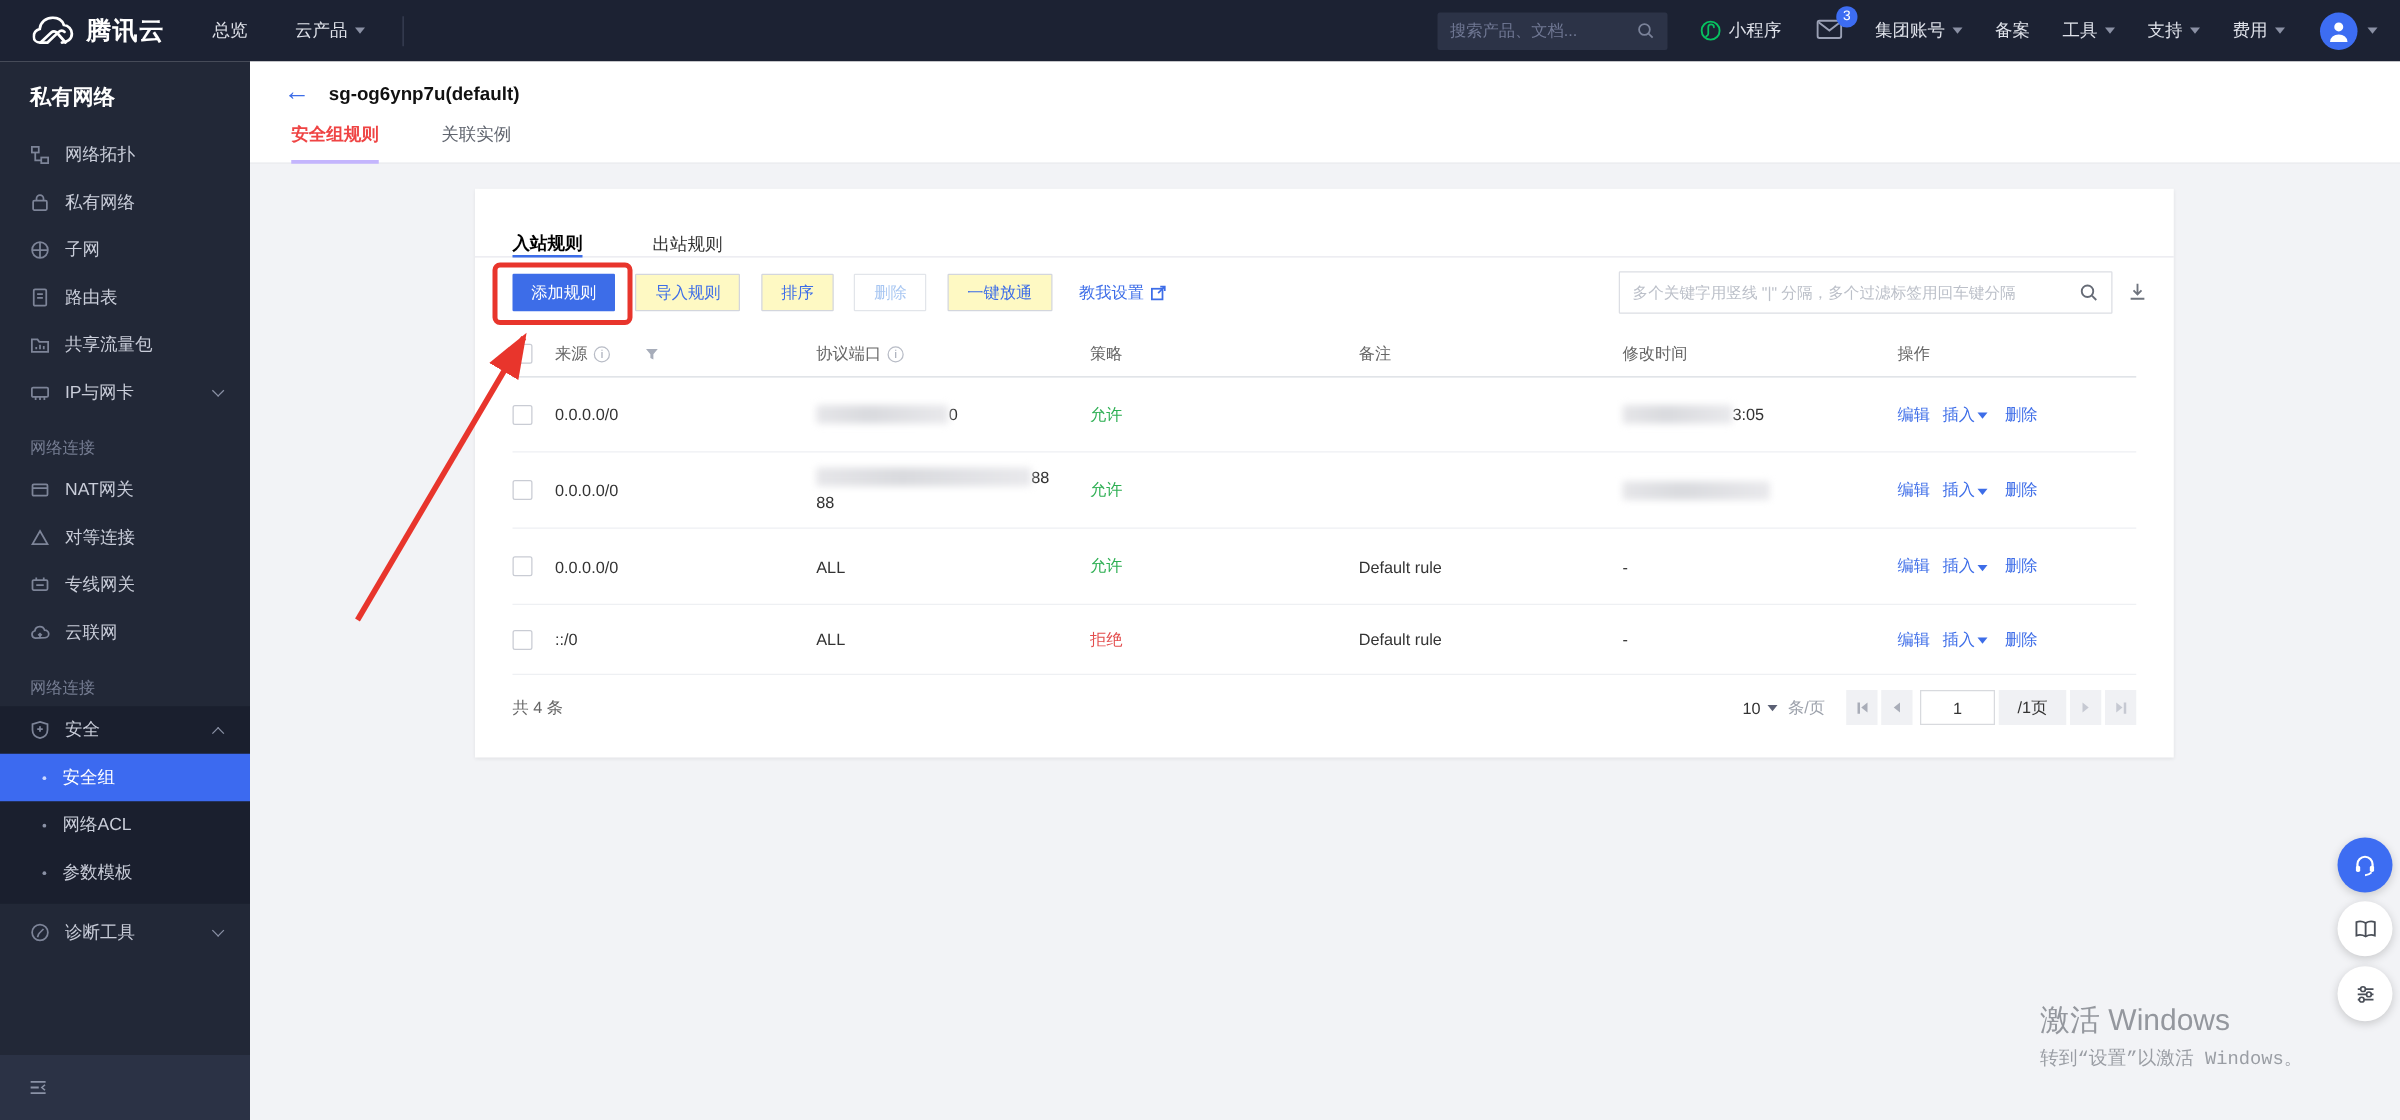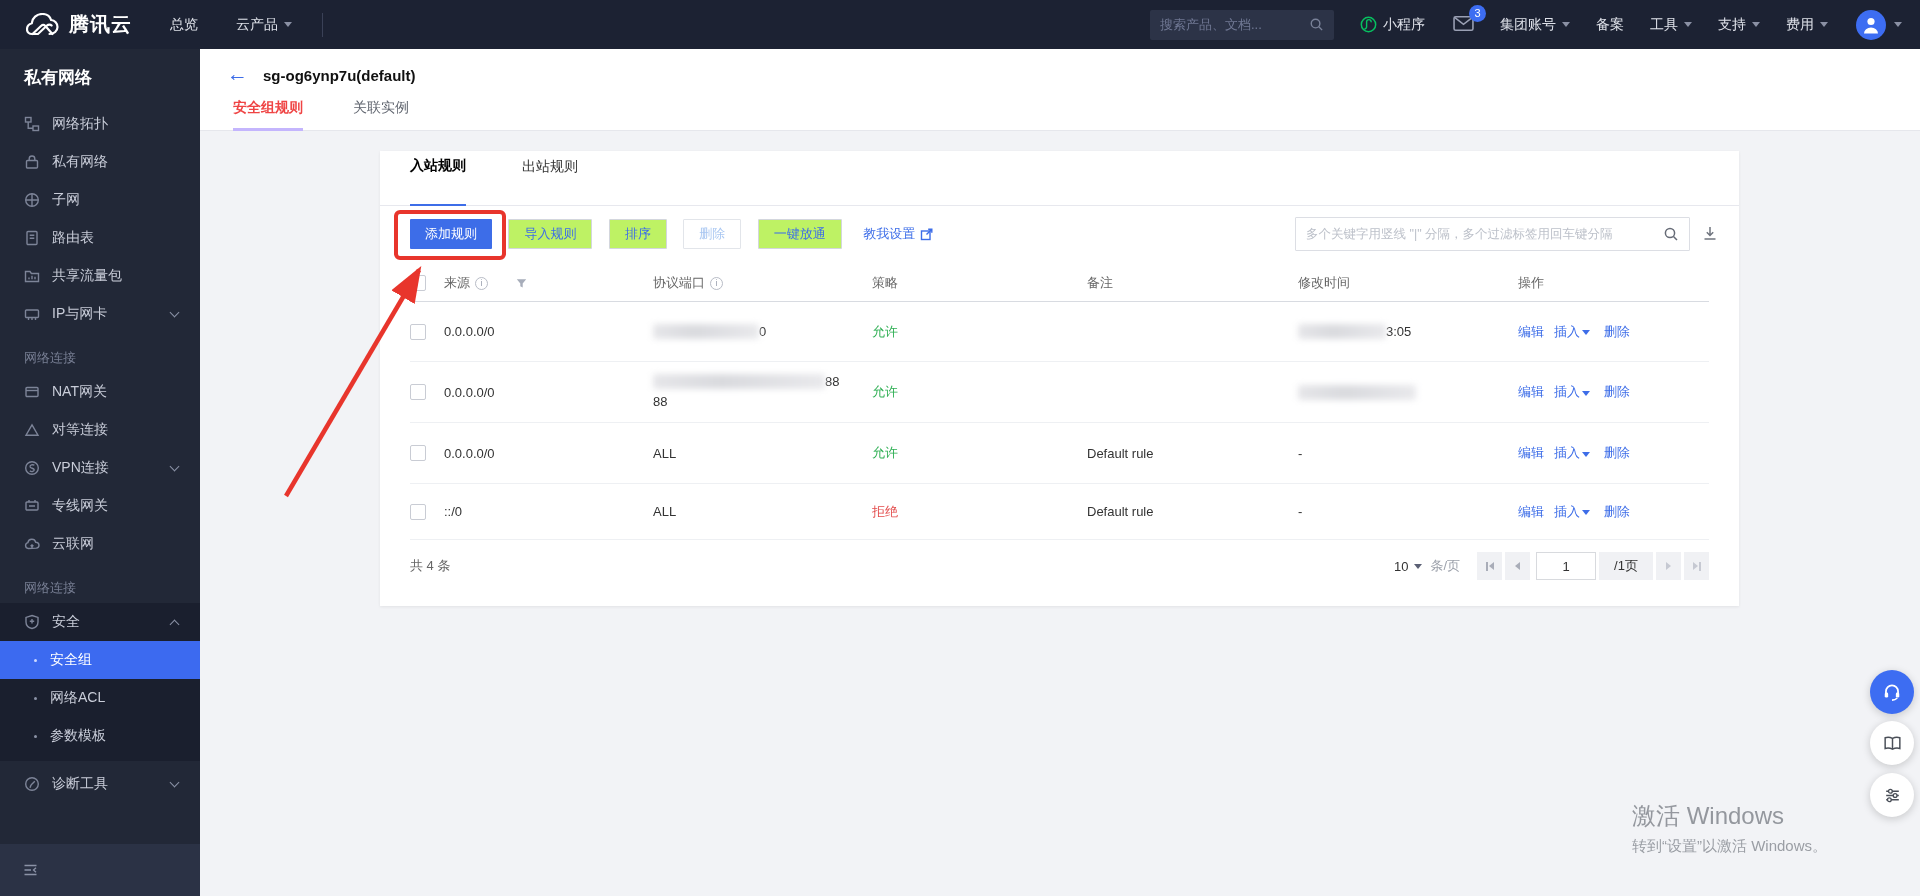--- a/index.html
+++ b/index.html
@@ -43,26 +43,26 @@
   .pageheader { position:absolute; left:200px; top:49px; width:1720px; height:82px; background:#fff; border-bottom:1px solid #e6e7ec; z-index:2; }
   .back { position:absolute; left:27px; top:13px; color:#3d6de8; font-size:21px; font-weight:bold; cursor:pointer; }
   .pgtitle { position:absolute; left:63px; top:18px; font-size:15px; font-weight:bold; color:#111;text-align:right; }
   .htabs { position:absolute; left:33px; bottom:-1px; display:flex; gap:50px; }
   .htab { padding-bottom:11px; font-size:14px; color:#5f646e; cursor:pointer; }
   .htab.active { color:#ef4444; font-weight:bold; border-bottom:3px solid #c4b5fd; }
 
   
   .card { position:absolute; left:380px; top:151px; width:1359px; height:455px; background:#fff; box-shadow:0 1px 3px rgba(0,0,0,.07); z-index:2; }
   .card-tabs { height:55px; display:flex; align-items:flex-end; gap:56px; border-bottom:1px solid #e7e8ee; padding:0 30px; }
-  .ctab { font-size:14px; color:#333; padding-bottom:29px; cursor:pointer; }
+  .ctab { font-size:14px; color:#333; padding-bottom:0; cursor:pointer; }
   .ctab.active { font-weight:bold; color:#000; border-bottom:2px solid #3d6de8; margin-bottom:-1px; }
   .toolbar { position:relative; height:30px; margin:13px 30px 0; }
   .btn { height:30px; padding:0 15px; font-size:13px; border-radius:1px; display:inline-flex; align-items:center; justify-content:center; cursor:pointer; vertical-align:top; }
   .btn-primary { background:#3d6de8; color:#fff; position:relative; z-index:3; }
-  .btn-outline { background:#bef264; border:1px solid #d3d6dd; color:#3d6de8; margin-left:12px; }
+  .btn-outline { background:#fef9c3; border:1px solid #d3d6dd; color:#3d6de8; margin-left:12px; }
   .btn-disabled { background:#fff; border:1px solid #e2e5ea; color:#a9c7f2; margin-left:12px; cursor:default; }
   .teach { display:inline-flex; align-items:center; gap:5px; color:#3d6de8; font-size:13px; margin-left:17px; height:30px; cursor:pointer; }
   .tool-search { position:absolute; left:885px; top:-2px; width:395px; height:34px; border:1px solid #dcdee4; border-radius:1px; display:flex; align-items:center; background:#fff; }
   .tool-search input { flex:1; border:none; outline:none; font-size:12.5px; color:#333; padding:0 10px; }
   .tool-search input::placeholder { color:#bcc0c9; }
   .ts-ic { padding:0 10px; display:flex; align-items:center; cursor:pointer; }
   .export { position:absolute; left:1292px; top:6px; cursor:pointer; }
 
   
   .rtable { margin:16px 30px 0; font-size:13px; }
@@ -100,21 +100,21 @@
 
   
   .anno-box { position:absolute; left:394px; top:210px; width:112px; height:50px; border:4px solid #e8352c; border-radius:6px; z-index:40; pointer-events:none; }
   .anno-svg { position:absolute; left:0; top:0; z-index:40; pointer-events:none; }
 
   
   .fab { position:absolute; width:44px; height:44px; border-radius:50%; display:flex; align-items:center; justify-content:center; box-shadow:0 2px 8px rgba(0,0,0,.18); cursor:pointer; z-index:30; background:#fff; }
   .fab-blue { background:#3d6df2; }
   .wm { position:absolute; left:1632px; top:800px; color:#84888f; opacity:.85; z-index:3; }
   .wm1 { font-size:24px; font-weight:300; }
-  .wm2 { font-size:15px; margin-top:5px; color:#8b8f96; }
+  .wm2 { font-size:15px; margin-top:5px; color:#8b8f96;font-family:Liberation Mono, monospace; }
 </style>
 </head>
 <body>
 
 <div class="screen">
 
   <div class="topbar">
     <div class="logo">
       <svg width="34" height="24" viewBox="0 0 34 24">
           <path d="M23.5 21c4.5 0 8-3 8-7 0-3.6-2.8-6.6-6.4-7C23.9 3.2 20.3 1 16.3 1 10.7 1 6.2 5 5.8 10.2 3 11 1 13.4 1 16.3 1 19 3.2 21 6 21h6l9-8.5c1.4-1.3 3.4-1.3 4.6 0" fill="none" stroke="#fff" stroke-width="2.2" stroke-linecap="round"></path>
@@ -238,28 +238,20 @@
           <rect x="2" y="3.5" width="12" height="9" rx="1"></rect>
           <path d="M2 6.5 H14"></path>
         </svg>
       <span>NAT网关</span>
     </div>
     <div class="sb-item">
       <svg class="sbi" width="16" height="16" viewBox="0 0 16 16">
           <path d="M8 2.8 L14 13.2 H2 Z"></path>
         </svg>
       <span>对等连接</span>
-    </div>
-    <div class="sb-item">
-      <svg class="sbi" width="16" height="16" viewBox="0 0 16 16">
-          <circle cx="8" cy="8" r="6.3"></circle>
-          <path d="M10.4 5.3 c-1.8-1.3-4.6-.3-4.3 1.6 c.3 1.6 3.6 1 4 2.6 c.4 1.8-2.3 2.8-4.3 1.4"></path>
-        </svg>
-      <span>VPN连接</span>
-      <span class="chev-d"></span>
     </div>
     <div class="sb-item">
       <svg class="sbi" width="16" height="16" viewBox="0 0 16 16">
           <rect x="2" y="4" width="12" height="8" rx="1"></rect>
           <path d="M5 8 H11 M5 2 V4 M11 2 V4"></path>
         </svg>
       <span>专线网关</span>
     </div>
     <div class="sb-item">
       <svg class="sbi" width="16" height="16" viewBox="0 0 16 16">

